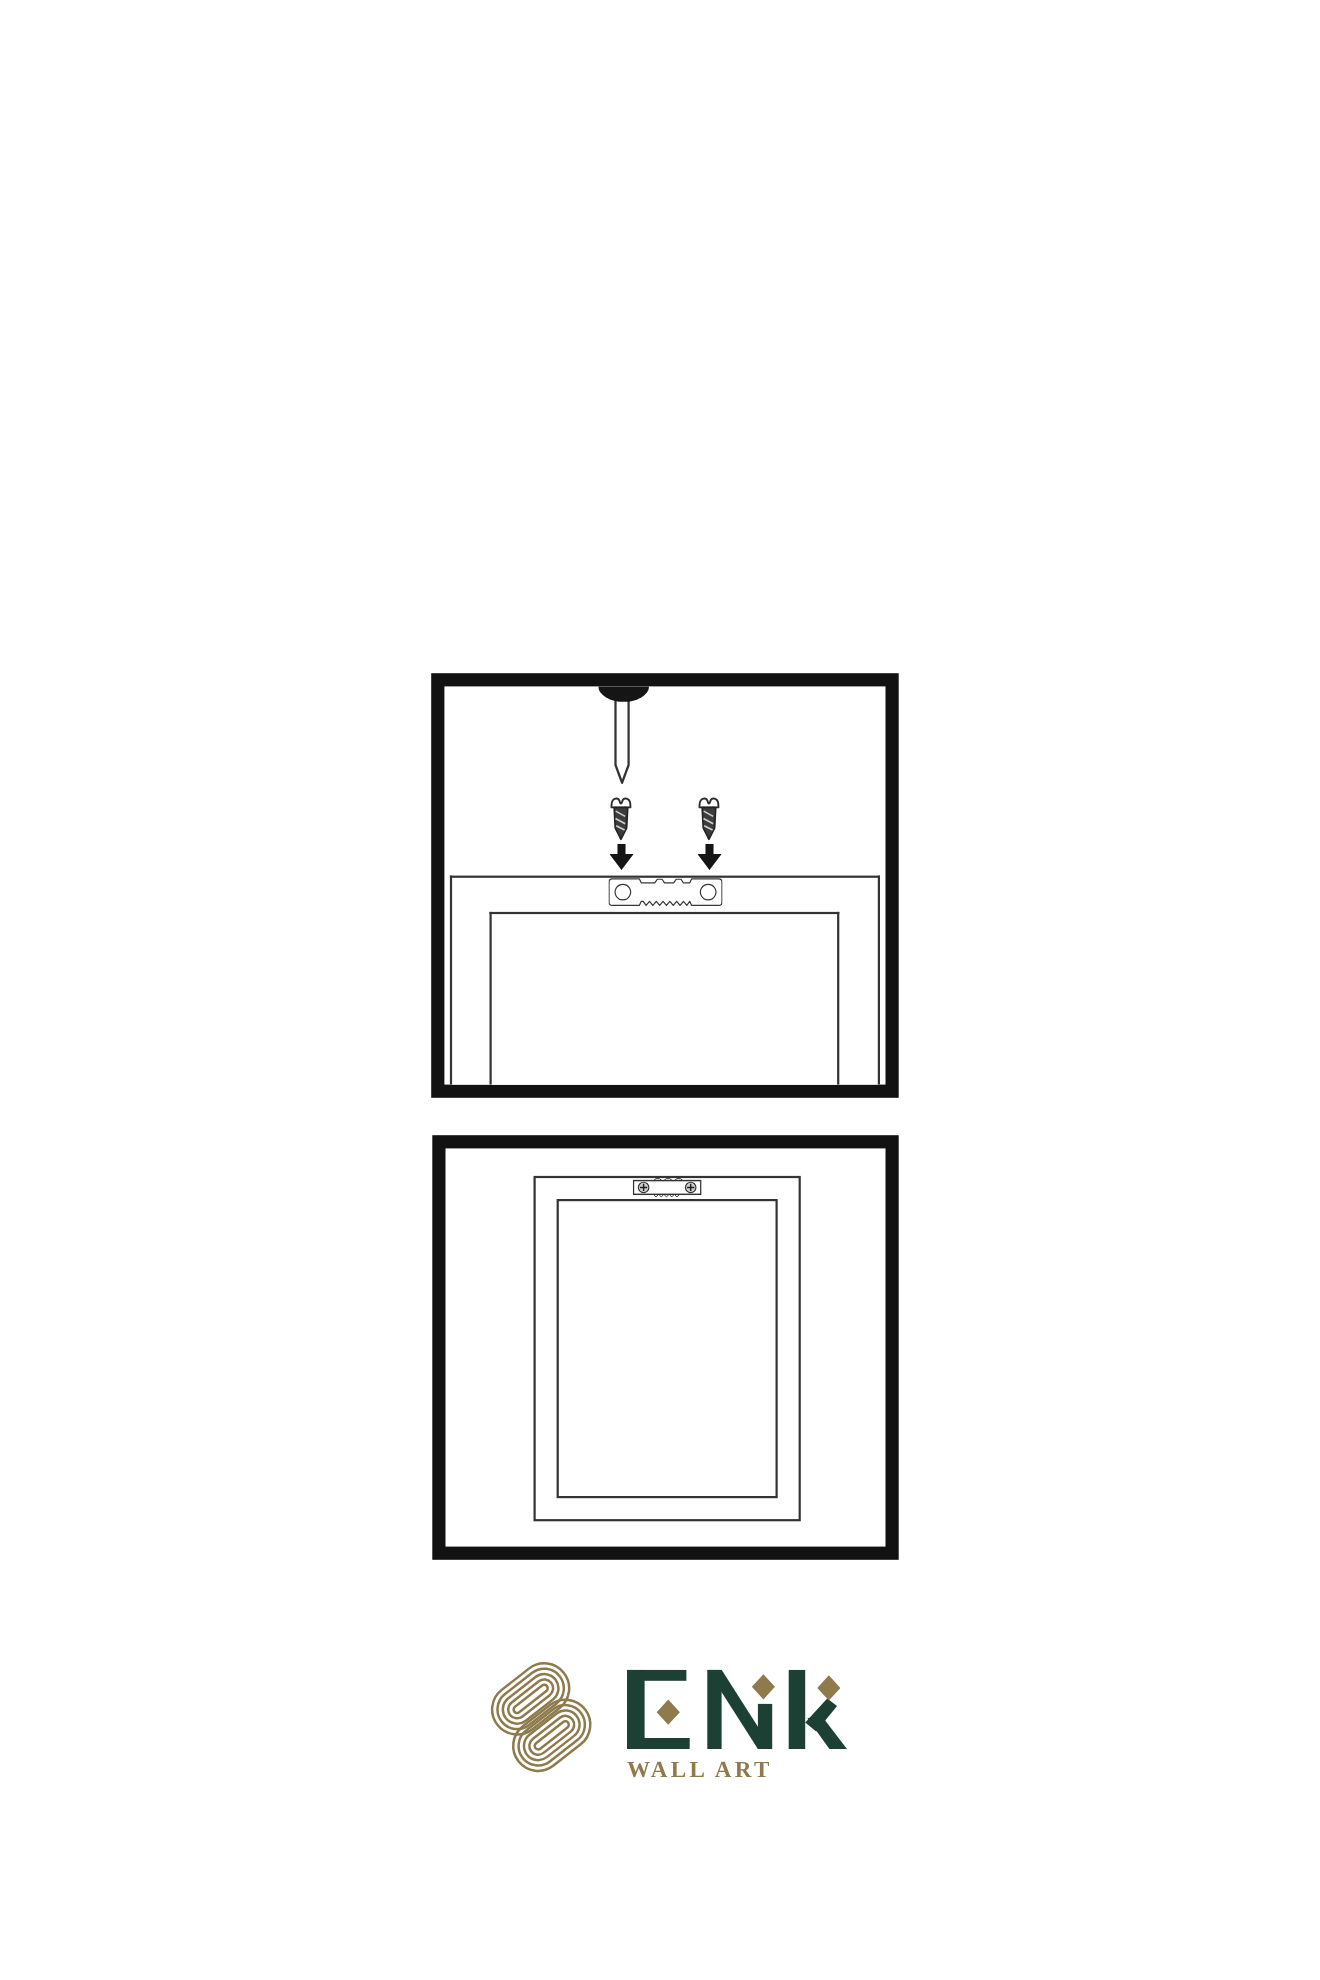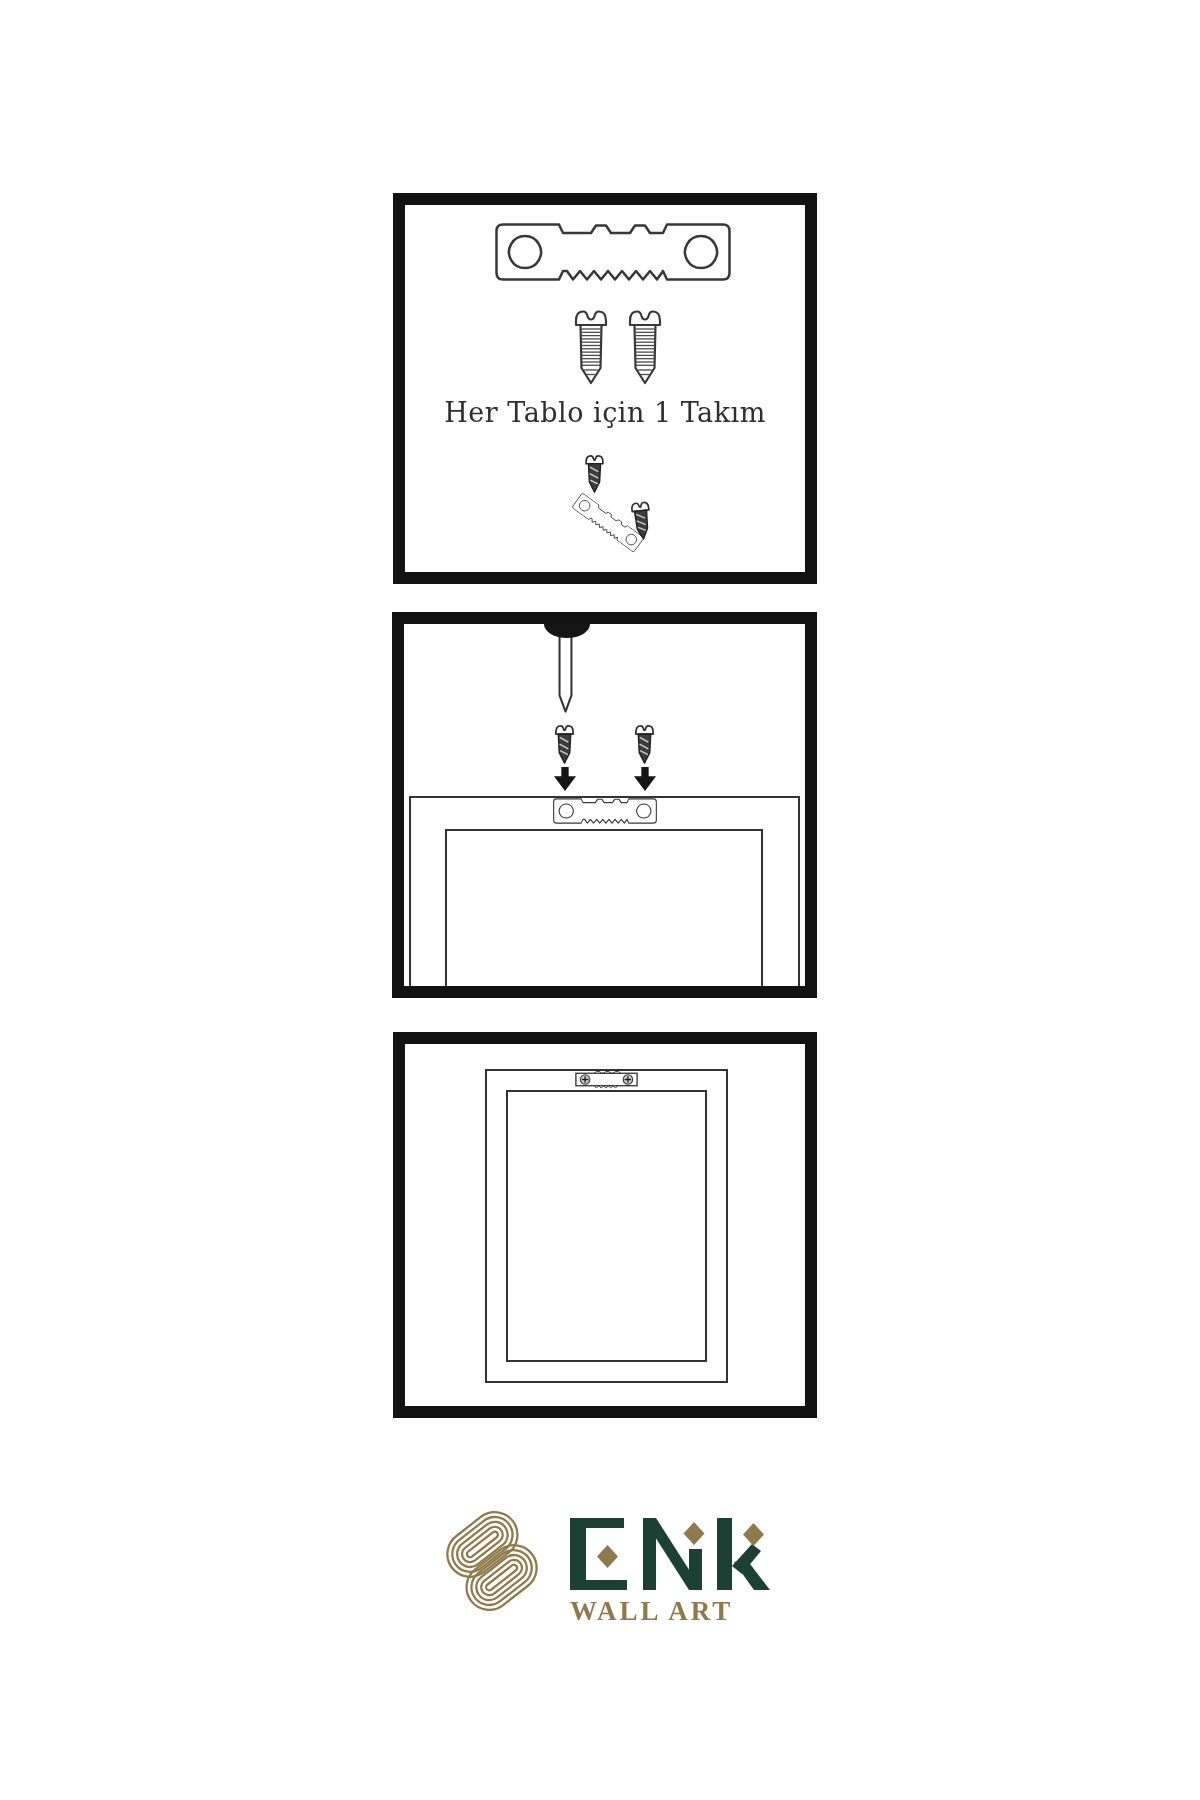--- a/index.html
+++ b/index.html
@@ -22,21 +22,21 @@
            font-size:27px;letter-spacing:.5px;color:var(--caption-text);}
   .blob{position:absolute;left:140px;top:0;width:46px;height:14px;
         background:var(--dark-fill);border-radius:0 0 23px 23px / 0 0 14px 14px;}
   .rect-line{position:absolute;border:2px solid var(--line);background:#fff;}
   .rect-open{border-bottom:none;}
   .rot36{transform:rotate(36deg);transform-origin:0 0;}
   .rot-6{transform:rotate(-6deg);transform-origin:50% 0;}
   .logo-emblem{position:absolute;left:436px;top:1500px;}
   .brand{position:absolute;left:570px;top:1518px;}
   .subtitle{position:absolute;left:570px;top:1596px;width:200px;
-            font-family:"Liberation Serif",serif;font-weight:700;font-size:27px;
+            font-family:"Liberation Serif",serif;font-weight:700;font-size:21px;
             letter-spacing:3px;color:var(--logo-gold);}
   .gold-stroke{stroke:var(--logo-gold);}
   .green-fill{fill:var(--logo-green);}
   .gold-fill{fill:var(--logo-gold);}
   .sr-only{position:absolute;width:1px;height:1px;overflow:hidden;clip:rect(0 0 0 0);}
 </style>
 </head>
 <body>
 
 <svg width="0" height="0" style="position:absolute" aria-hidden="true">
@@ -105,41 +105,20 @@
           <rect x="-27.2" y="-9.2" width="54.4" height="18.4" rx="9.2"></rect>
           <rect x="-21.6" y="-3.6" width="43.2" height="7.2" rx="3.6"></rect>
         </g>
       </g>
     </symbol>
   </defs>
 </svg>
 
 <div class="sheet">
 
-  <section class="panel" id="panel1">
-    <svg class="abs" style="left:90px;top:18px" width="236" height="58">
-        <use href="#saw-hanger"></use>
-      </svg>
-    <svg class="abs" style="left:168px;top:103px" width="36" height="78">
-        <use href="#screw-light"></use>
-      </svg>
-    <svg class="abs" style="left:222px;top:103px" width="36" height="78">
-        <use href="#screw-light"></use>
-      </svg>
-    <div class="caption">Her Tablo için 1 Takım</div>
-    <svg class="abs" style="left:179px;top:249px" width="21" height="41">
-        <use href="#screw-dark"></use>
-      </svg>
-    <svg class="abs rot36" style="left:177px;top:287px" width="78" height="19">
-        <use href="#saw-hanger"></use>
-      </svg>
-    <svg class="abs rot-6" style="left:224px;top:296px" width="21" height="41">
-        <use href="#screw-dark"></use>
-      </svg>
-  </section>
 
   <section class="panel" id="panel2">
     <div class="rect-line rect-open abs" style="left:5px;top:172px;width:391px;height:190px;"></div>
     <div class="rect-line rect-open abs" style="left:41px;top:205px;width:318px;height:157px;"></div>
     <svg class="abs" style="left:153px;top:1px" width="17" height="95">
         <use href="#nail"></use>
       </svg>
     <div class="blob"></div>
     <svg class="abs" style="left:150px;top:100px" width="21" height="42">
         <use href="#screw-dark"></use>

